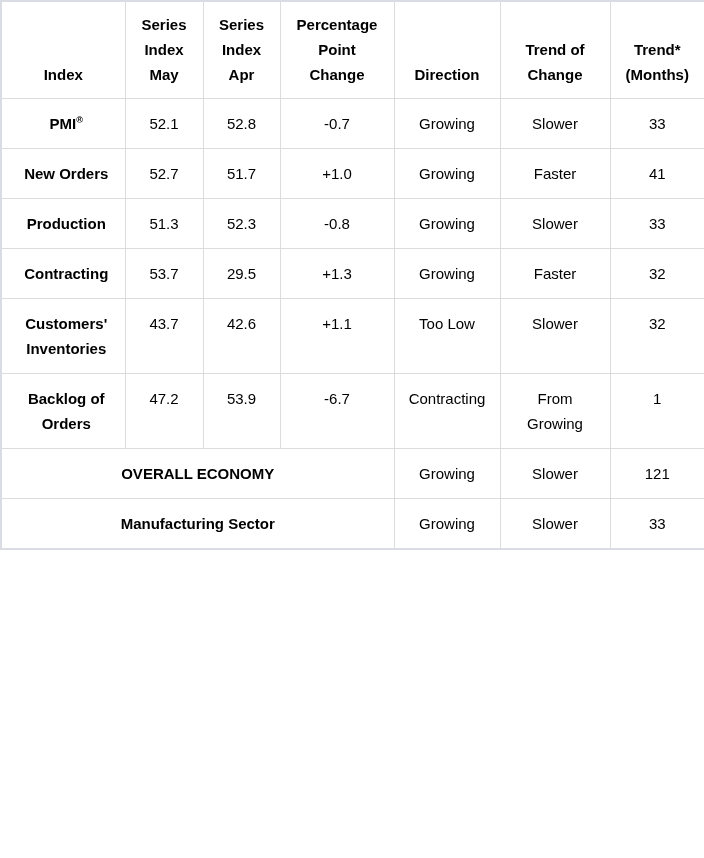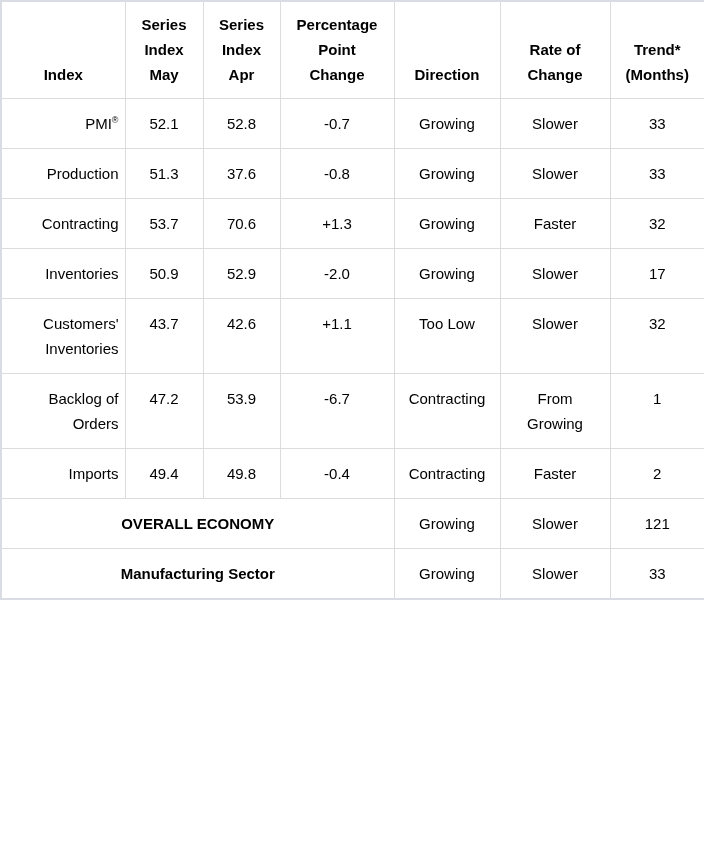--- a/index.html
+++ b/index.html
@@ -33,22 +33,22 @@
     font-weight: bold;
     vertical-align: bottom;
     padding: 10px 5px 11px 5px;
   }
   td {
     text-align: center;
     vertical-align: top;
     padding: 12px 5px;
   }
   td.label-cell {
-    text-align: right;
-    font-weight: normal;
+    text-align: center;
+    font-weight: bold;
     padding-left: 12px;
     padding-right: 6px;
   }
   td.summary-label {
     font-weight: bold;
   }
   sup.reg {
     font-size: 9px;
     line-height: 0;
     vertical-align: super;
@@ -74,62 +74,62 @@
         <th>Series
 Index
 May</th>
         <th>Series
 Index
 Apr</th>
         <th>Percentage
 Point
 Change</th>
         <th>Direction</th>
-        <th>Rate of
+        <th>Trend of
 Change</th>
         <th>Trend*
 (Months)</th>
       </tr>
     </thead>
     <tbody id="table-body">
         <tr>
           <td class="label-cell">PMI<sup class="reg">®</sup></td>
           <td>52.1</td>
           <td>52.8</td>
           <td>-0.7</td>
           <td>Growing</td>
           <td>Slower</td>
           <td>33</td>
         </tr>
         <tr>
+          <td class="label-cell">New Orders</td>
+          <td>52.7</td>
+          <td>51.7</td>
+          <td>+1.0</td>
+          <td>Growing</td>
+          <td>Faster</td>
+          <td>41</td>
+        </tr>
+        <tr>
           <td class="label-cell">Production</td>
           <td>51.3</td>
-          <td>37.6</td>
+          <td>52.3</td>
           <td>-0.8</td>
           <td>Growing</td>
           <td>Slower</td>
           <td>33</td>
         </tr>
         <tr>
           <td class="label-cell">Contracting</td>
           <td>53.7</td>
-          <td>70.6</td>
+          <td>29.5</td>
           <td>+1.3</td>
           <td>Growing</td>
           <td>Faster</td>
           <td>32</td>
-        </tr>
-        <tr>
-          <td class="label-cell">Inventories</td>
-          <td>50.9</td>
-          <td>52.9</td>
-          <td>-2.0</td>
-          <td>Growing</td>
-          <td>Slower</td>
-          <td>17</td>
         </tr>
         <tr>
           <td class="label-cell">Customers' Inventories</td>
           <td>43.7</td>
           <td>42.6</td>
           <td>+1.1</td>
           <td>Too Low</td>
           <td>Slower</td>
           <td>32</td>
         </tr>
@@ -137,29 +137,20 @@
           <td class="label-cell">Backlog of Orders</td>
           <td>47.2</td>
           <td>53.9</td>
           <td>-6.7</td>
           <td>Contracting</td>
           <td>From
 Growing</td>
           <td>1</td>
         </tr>
         <tr>
-          <td class="label-cell">Imports</td>
-          <td>49.4</td>
-          <td>49.8</td>
-          <td>-0.4</td>
-          <td>Contracting</td>
-          <td>Faster</td>
-          <td>2</td>
-        </tr>
-        <tr>
           <td class="summary-label" colspan="4">OVERALL ECONOMY</td>
           <td>Growing</td>
           <td>Slower</td>
           <td>121</td>
         </tr>
         <tr>
           <td class="summary-label" colspan="4">Manufacturing Sector</td>
           <td>Growing</td>
           <td>Slower</td>
           <td>33</td>

